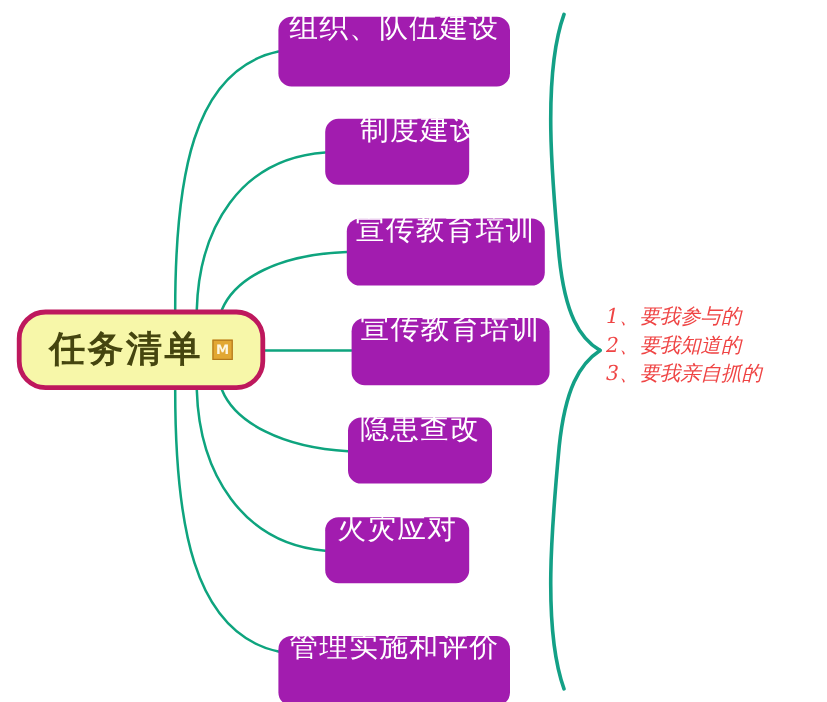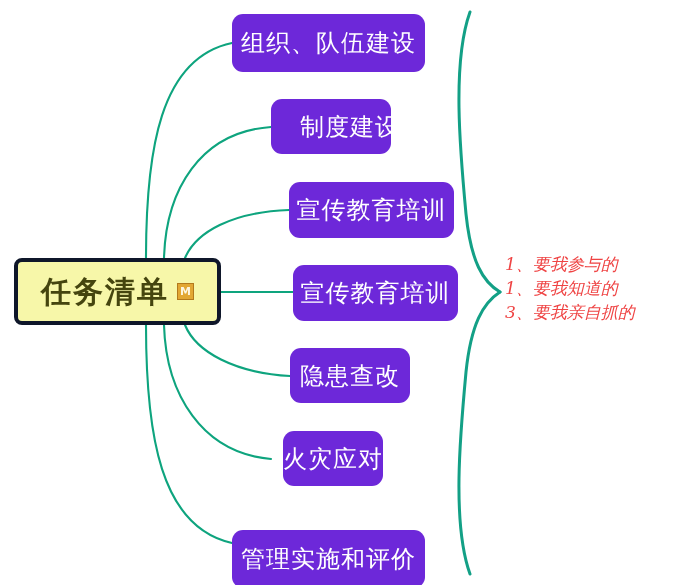--- a/index.html
+++ b/index.html
@@ -20,44 +20,44 @@
   #wires {
     position: absolute;
     left: 0;
     top: 0;
     width: 689px;
     height: 585px;
     pointer-events: none;
   }
   .node {
     position: absolute;
-    background: #6d28d9;
+    background: #a21caf;
     border-radius: 11px;
     display: flex;
-    align-items: center;
     justify-content: center;
     box-sizing: border-box;
+    font-family: Liberation Mono, monospace;
   }
   .node-label {
     color: #ffffff;
     font-size: 24px;
     font-weight: 400;
     letter-spacing: 1px;
     line-height: 1;
     white-space: nowrap;
   }
   #root-node {
     position: absolute;
     left: 14px;
     top: 258px;
     width: 207px;
     height: 67px;
     background: #f7f7a9;
-    border: 4px solid #0f172a;
-    border-radius: 8px;
+    border: 4px solid #be185d;
+    border-radius: 24px;
     box-sizing: border-box;
     display: flex;
     align-items: center;
     justify-content: center;
   }
   #root-label {
     color: #45450f;
     font-size: 30px;
     font-weight: bold;
     letter-spacing: 2px;
@@ -136,27 +136,27 @@
   </div>
 
   <div class="node" style="left:290px; top:348px; width:120px; height:55px;">
     <span class="node-label">隐患查改</span>
   </div>
 
   <div class="node" style="left:293px; top:265px; width:165px; height:56px;">
     <span class="node-label">宣传教育培训</span>
   </div>
 
-  <div class="node" style="left:271px; top:431px; width:100px; height:55px;margin-left:12px;">
+  <div class="node" style="left:271px; top:431px; width:120px; height:55px;">
     <span class="node-label">火灾应对</span>
   </div>
 
   <div class="node" style="left:232px; top:514px; width:193px; height:58px;margin-top:16px;">
     <span class="node-label">管理实施和评价</span>
   </div>
 
   <div id="annotations">
     <div class="annotation-line">1、要我参与的</div>
-    <div class="annotation-line">1、要我知道的</div>
+    <div class="annotation-line">2、要我知道的</div>
     <div class="annotation-line">3、要我亲自抓的</div>
   </div>
 
 </div>
 
 </body></html>

